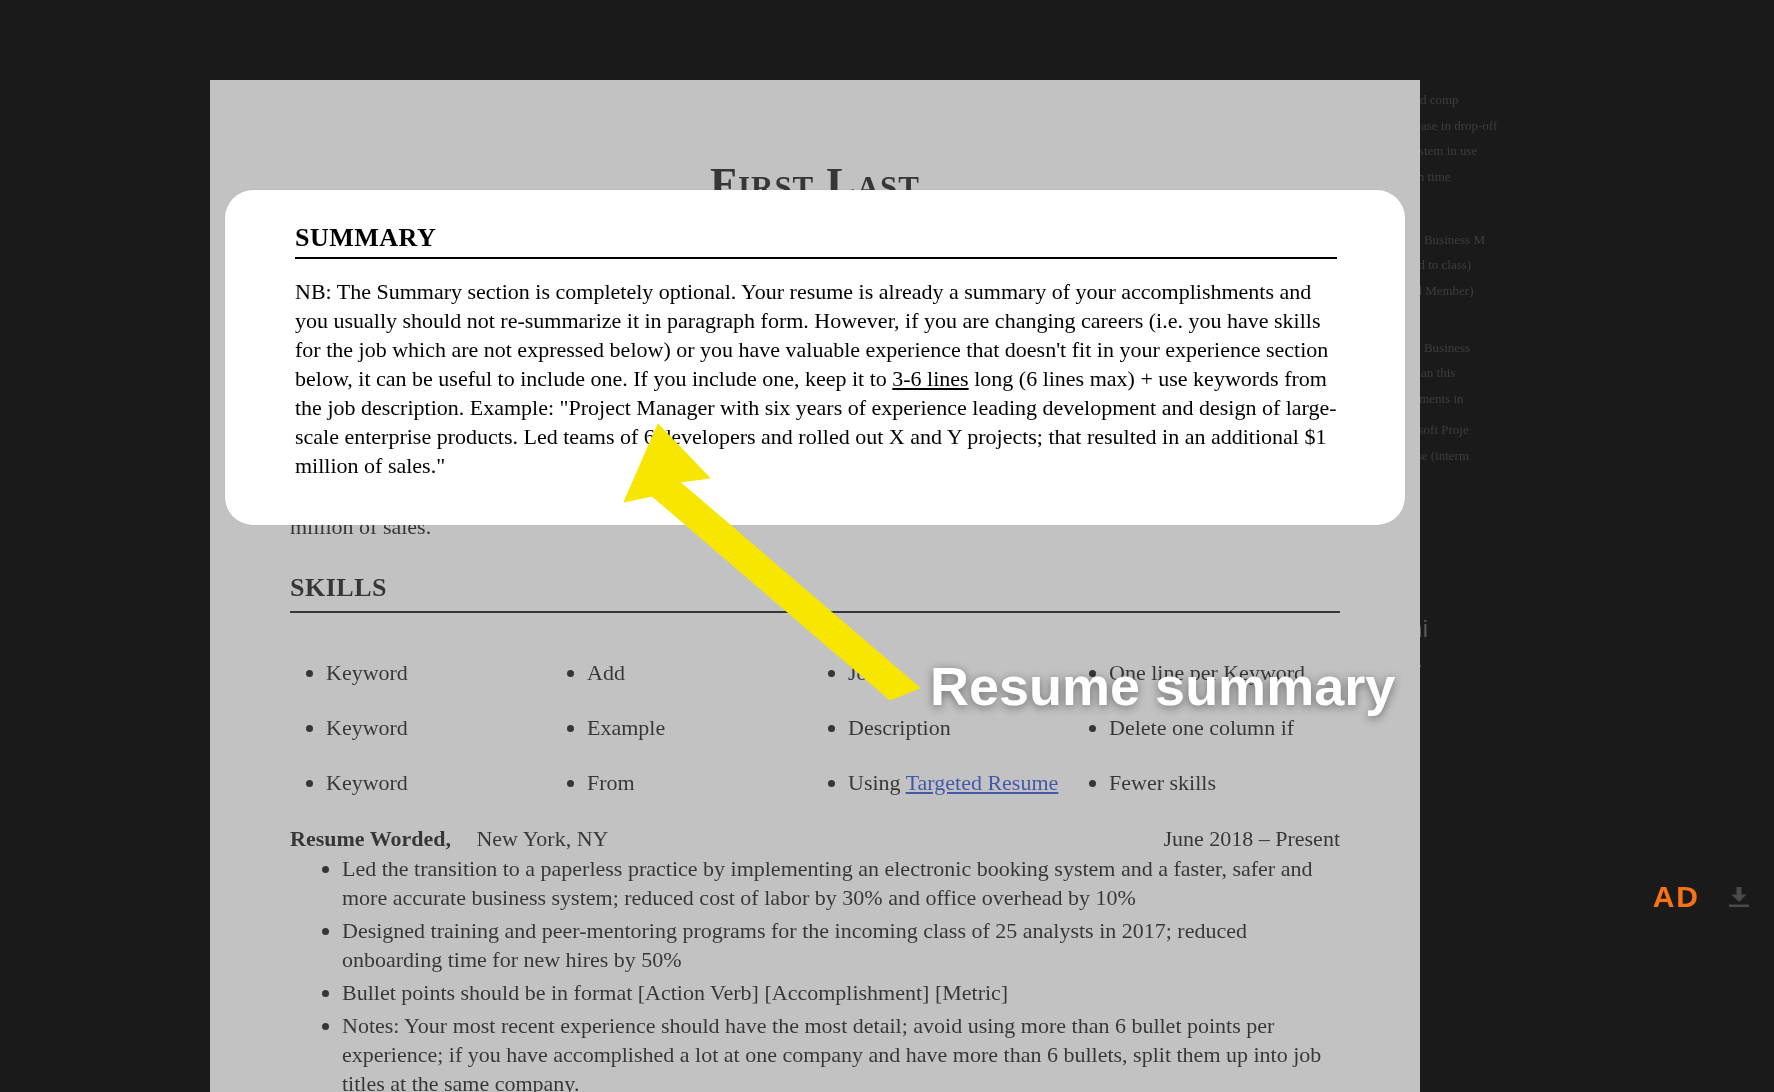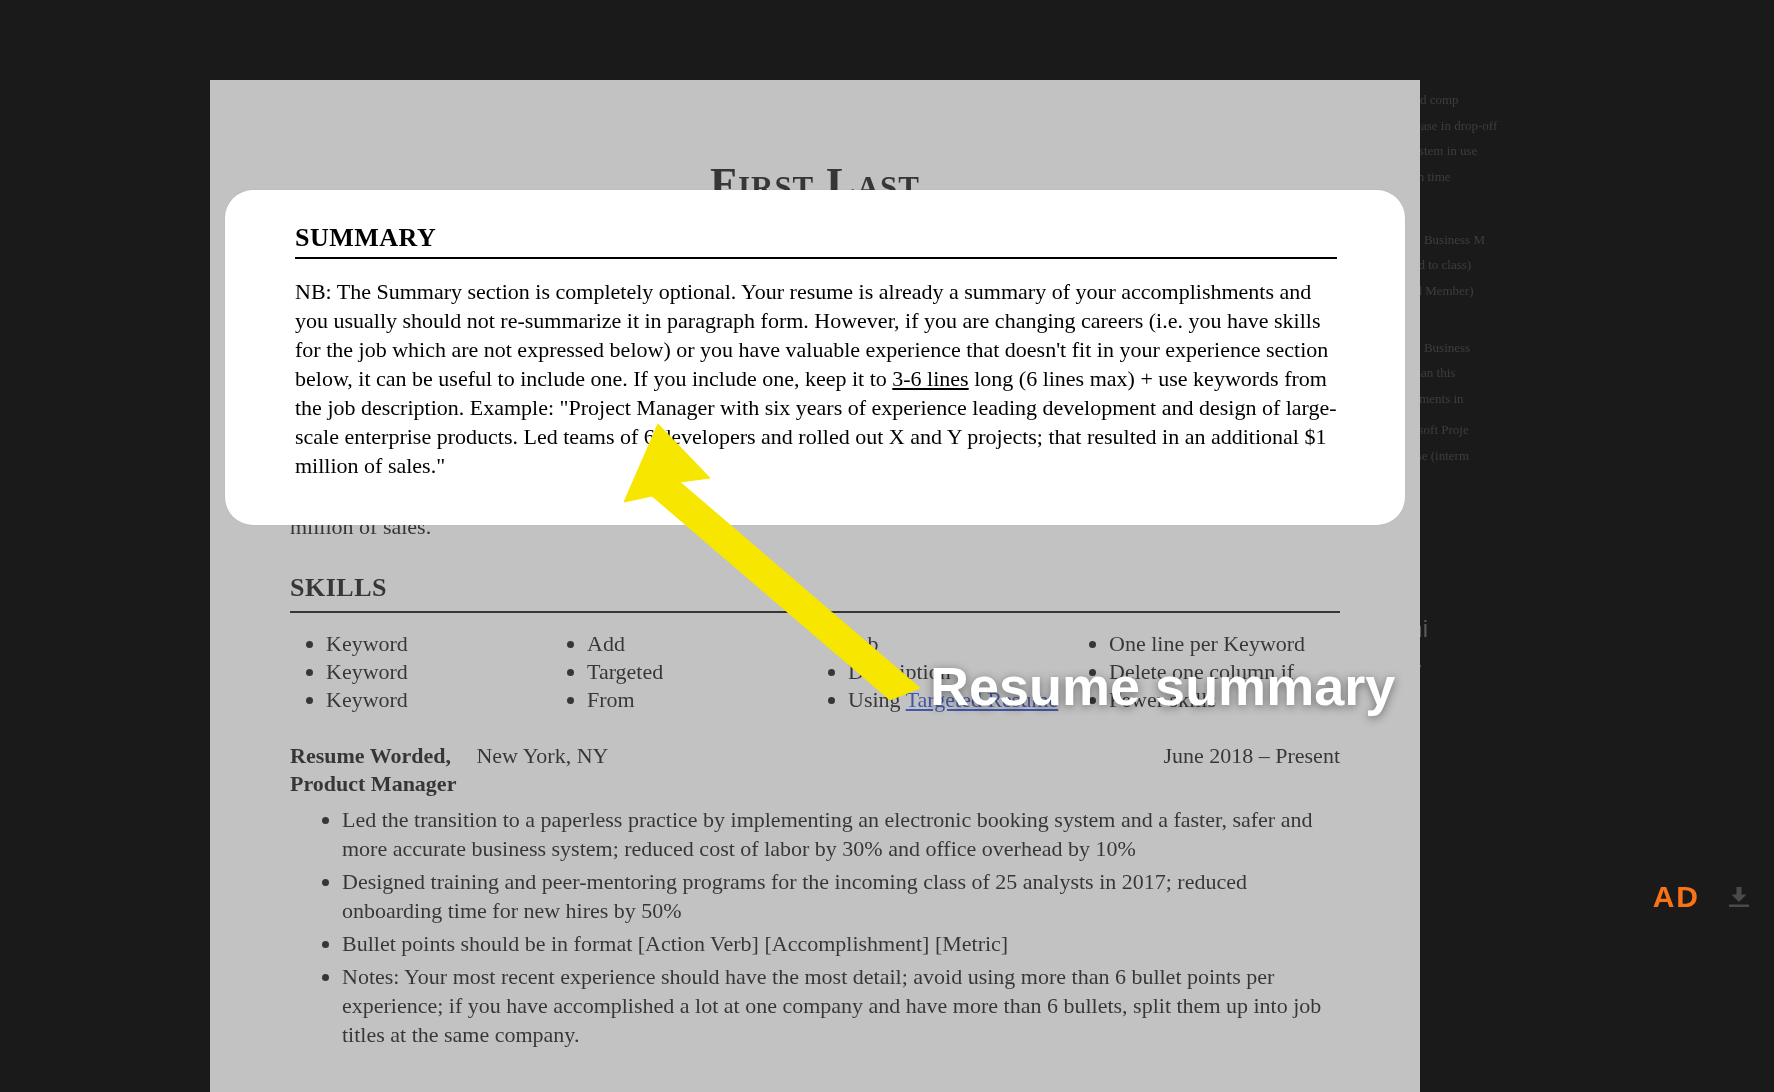--- a/index.html
+++ b/index.html
@@ -95,21 +95,21 @@
   .summary-text .u { text-decoration: underline; }
 
   .skills-grid {
     display: flex;
     font-size: 22px;
     margin-bottom: 28px;
     padding-left: 6px;
   }
   .skills-col { flex: 1; }
   .skills-col ul { list-style: disc; padding-left: 30px; }
-  .skills-col li { margin-bottom: 2px; }
+  .skills-col li { margin-bottom: 2px; margin-top: 29px; }
   .skills-col a { color: #1a3fd6; text-decoration: underline; }
 
   .exp-row { display: flex; justify-content: space-between; font-size: 22px; margin-bottom: 2px; }
   .exp-company { font-weight: bold; }
   .exp-loc { font-weight: normal; margin-left: 20px; }
   .exp-title { font-weight: bold; font-size: 22px; margin-bottom: 8px; }
   .exp-bullets { list-style: disc; padding-left: 52px; font-size: 22px; line-height: 1.32; }
   .exp-bullets li { margin-bottom: 4px; }
 
   
@@ -214,21 +214,21 @@
     <div class="skills-col">
         <ul>
       <li>Keyword</li>
       <li>Keyword</li>
       <li>Keyword</li>
     </ul>
       </div>
     <div class="skills-col">
         <ul>
       <li>Add</li>
-      <li>Targeted</li>
+      <li>Example</li>
       <li>From</li>
     </ul>
       </div>
     <div class="skills-col">
         <ul>
       <li>Job</li>
       <li>Description</li>
       <li><span>Using </span><a href="#">Targeted Resume</a></li>
     </ul>
       </div>
@@ -239,21 +239,20 @@
       <li>Fewer skills</li>
     </ul>
       </div>
   </div>
 
 
   <div class="exp-row">
     <div><span class="exp-company"><span>Resume Worded</span>,</span> <span class="exp-loc">New York, NY</span></div>
     <div>June 2018 – Present</div>
   </div>
-  <div class="exp-title">Product Manager</div>
   <ul class="exp-bullets">
     <li>Led the transition to a paperless practice by implementing an electronic booking system and a faster, safer and more accurate business system; reduced cost of labor by 30% and office overhead by 10%</li>
     <li>Designed training and peer-mentoring programs for the incoming class of 25 analysts in 2017; reduced onboarding time for new hires by 50%</li>
     <li>Bullet points should be in format [Action Verb] [Accomplishment] [Metric]</li>
     <li>Notes: Your most recent experience should have the most detail; avoid using more than 6 bullet points per experience; if you have accomplished a lot at one company and have more than 6 bullets, split them up into job titles at the same company.</li>
   </ul>
 
   <div class="page-dim"></div>
 </div>
 

